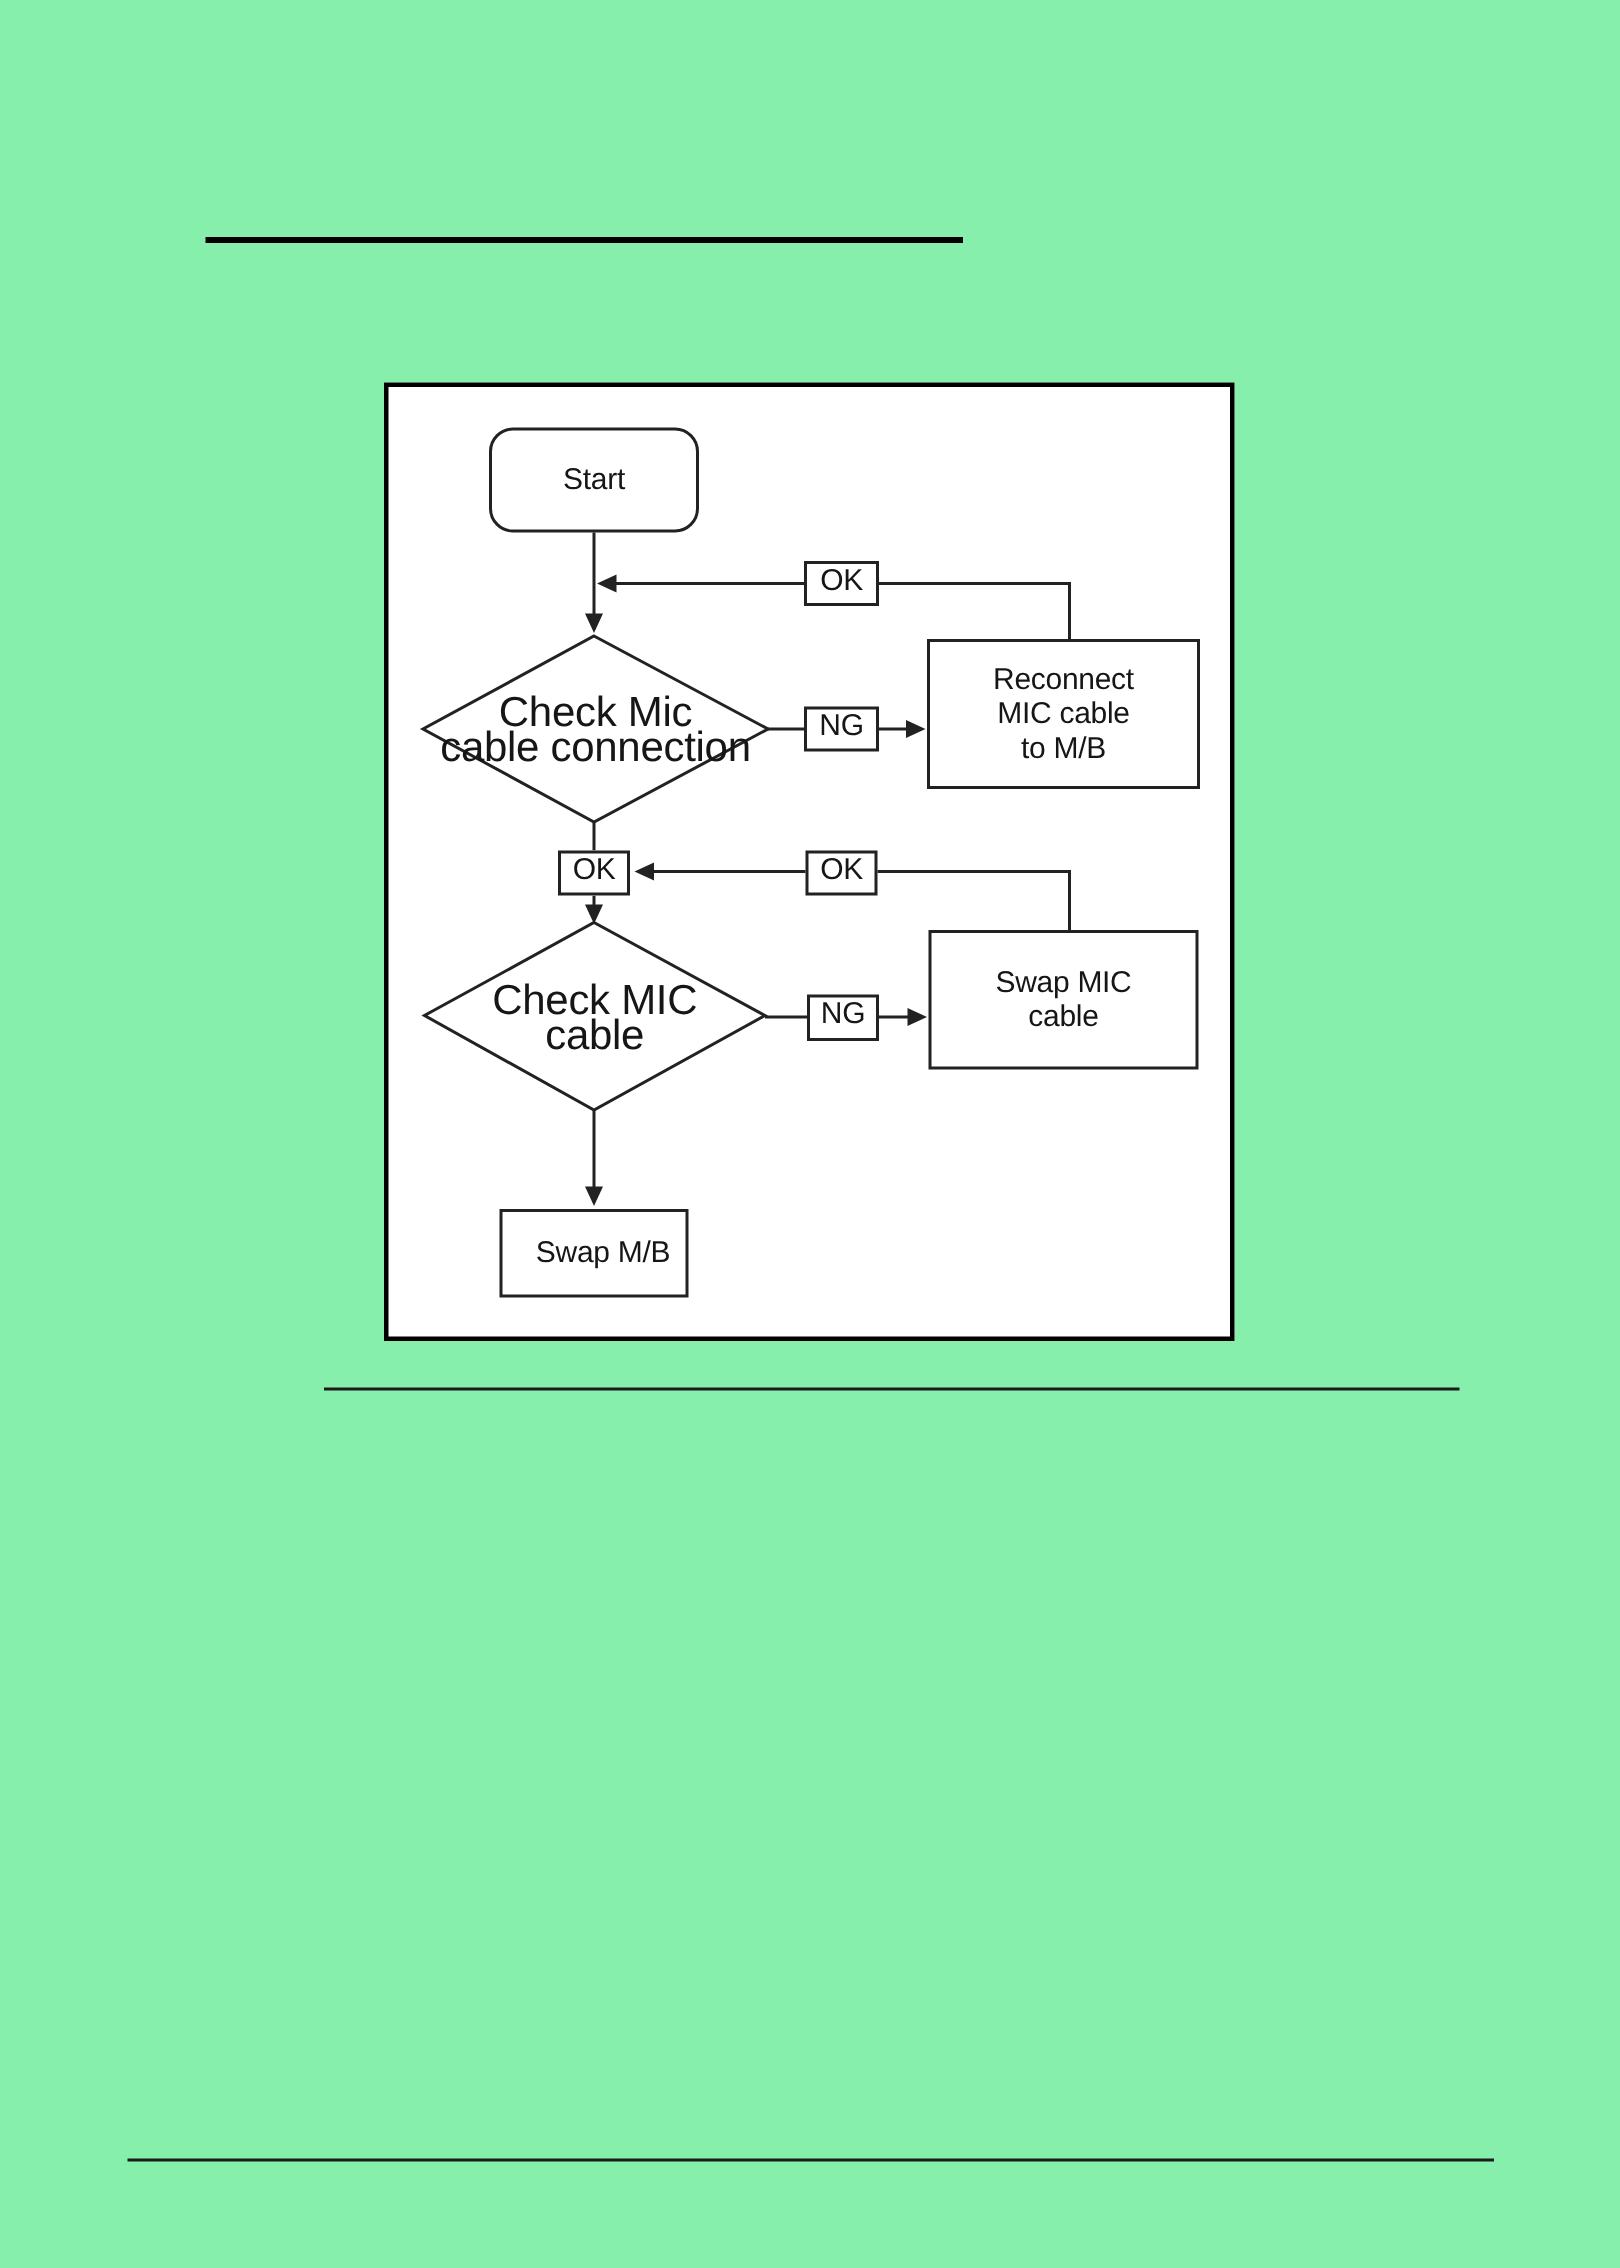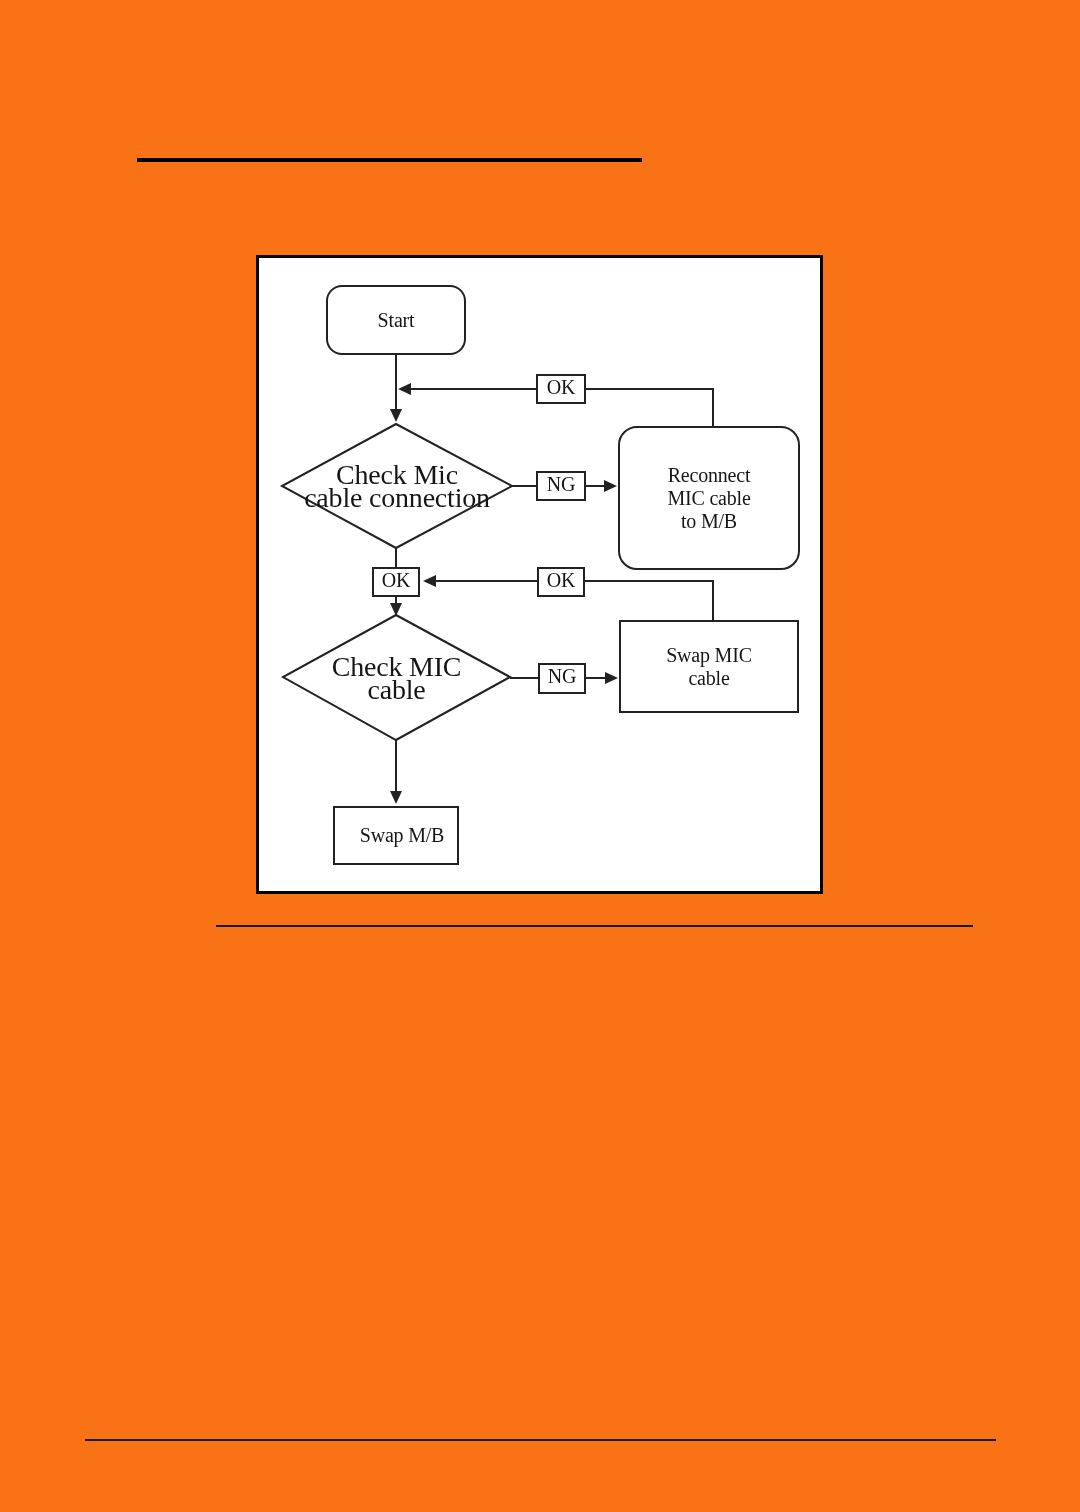--- a/index.html
+++ b/index.html
@@ -2,21 +2,21 @@
 <html><head>
 <meta charset="utf-8">
 <style>
   html, body { margin: 0; padding: 0; }
   body {
     width: 1080px; height: 1512px;
     background: #ffffff;
     font-family: "Liberation Sans", sans-serif;
     color: #161616;
   }
-  .page { position: relative; width: 1080px; height: 1512px; background: #f97316; overflow: hidden; font-family: Liberation Serif, serif; }
+  .page { position: relative; width: 1080px; height: 1512px; background: #86efac; overflow: hidden; }
 
   .rule { position: absolute; background: #000000; }
   .rule-top    { left: 137px; top: 158px; width: 505px; height: 4px; }
   .rule-mid    { left: 216px; top: 925px; width: 757px; height: 2px; background:#1a1a1a; }
   .rule-bottom { left:  85px; top: 1439px; width: 911px; height: 2px; background:#1a1a1a; }
 
   .frame {
     position: absolute; left: 256px; top: 255px;
     width: 561px; height: 633px;
     border: 3px solid #000000; background: #ffffff;
@@ -25,21 +25,21 @@
   svg.connectors { position: absolute; left: 0; top: 0; width: 1080px; height: 1512px; z-index: 1; }
 
   .node {
     position: absolute; z-index: 2;
     background: #ffffff; border: 2px solid #222222;
     display: flex; flex-direction: column; align-items: center; justify-content: center;
     text-align: center; box-sizing: border-box;
     font-size: 20px; line-height: 23px; letter-spacing: -0.2px;
   }
   .node-start { left: 326px; top: 285px; width: 140px; height: 70px; border-radius: 16px; }
-  .node-reconnect { left: 618px; top: 426px; width: 182px; height: 144px; border-radius: 19px; }
+  .node-reconnect { left: 618px; top: 426px; width: 182px; height: 100px; }
   .node-swapmic   { left: 619px; top: 620px; width: 180px; height: 93px; }
   .node-swapmb    { left: 333px; top: 806px; width: 126px; height: 59px; padding-left: 12px; }
 
   .tag {
     position: absolute; z-index: 2;
     background: #ffffff; border: 2px solid #222222;
     display: flex; align-items: flex-start; justify-content: center;
     box-sizing: border-box; font-size: 20px; letter-spacing: -0.2px;
   }
   .tag-ok1 { left: 536px; top: 374px; width: 50px; height: 30px; }

